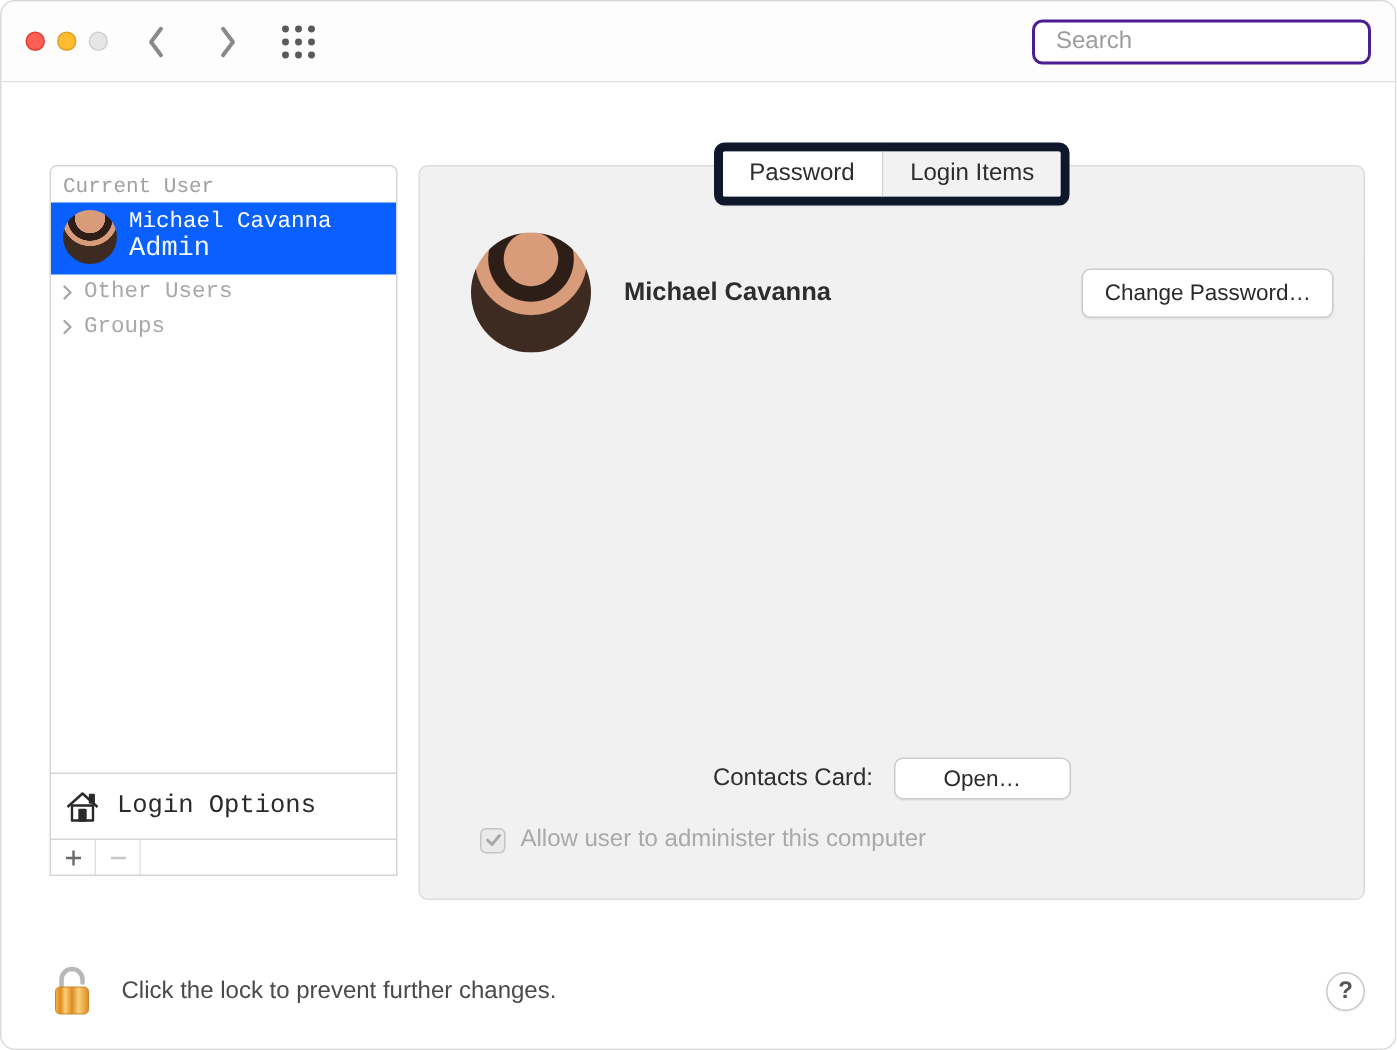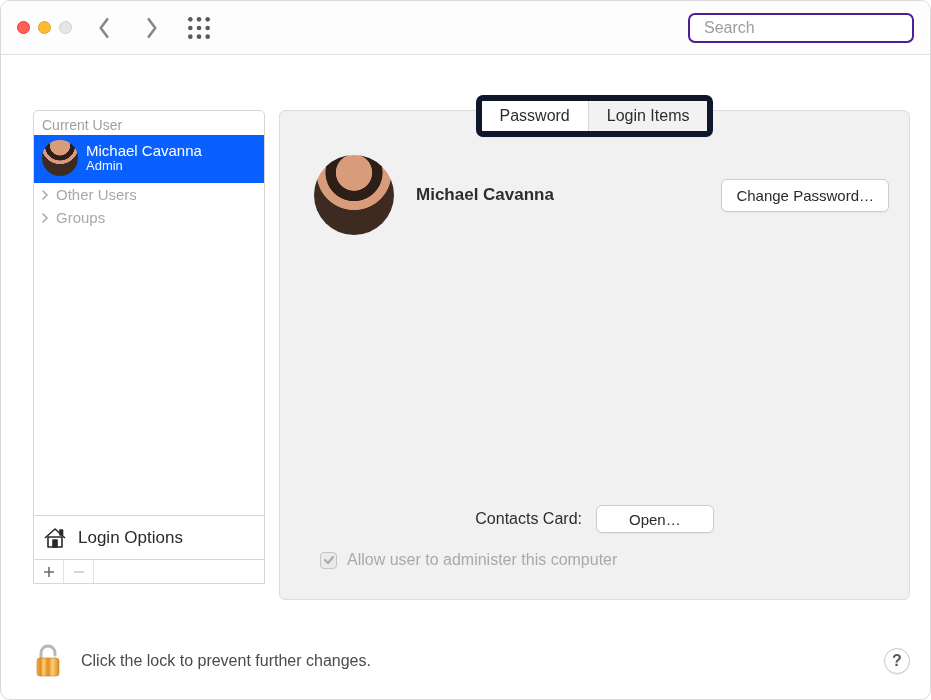--- a/index.html
+++ b/index.html
@@ -87,40 +87,41 @@
     .sidebar {
       position: absolute;
       top: 55px; left: 32px;
       width: 232px; height: 483px;
       border: 1px solid #d6d6d6;
       border-radius: 5px;
       background: #fff;
       display: flex;
       flex-direction: column;
       overflow: hidden;
+      font-family: Liberation Mono, monospace;
     }
     .sb-header {
       font-size: 14px; color: #a0a0a0;
       padding: 6px 8px 2px 8px;
     }
     .sb-user {
       display: flex; align-items: center; gap: 8px;
       padding: 4px 8px 6px 8px;
       background: #0a60ff;
       color: #fff;
       height: 48px;
     }
     .sb-user .avatar {
       width: 36px; height: 36px; border-radius: 50%;
       background: radial-gradient(circle at 50% 15%, #d89c7a 0 28%, #2d1e17 29% 42%, #d89c7a 43% 52%, #3d2a20 53% 100%);
       flex: 0 0 auto;
     }
     .sb-user .name-col { display: flex; flex-direction: column; line-height: 1.15; }
     .sb-user .uname { font-size: 15px; font-weight: 400; }
-    .sb-user .role  { font-size: 13px; opacity: 0.95; }
+    .sb-user .role  { font-size: 18px; opacity: 0.95; }
 
     .sb-disc-row {
       display: flex; align-items: center; gap: 6px;
       padding: 3px 6px;
       font-size: 15px; color: #a8a8a8;
       cursor: default;
     }
     .sb-disc-row .chev { width: 10px; height: 10px; }
 
     .sb-flex-fill { flex: 1; }

